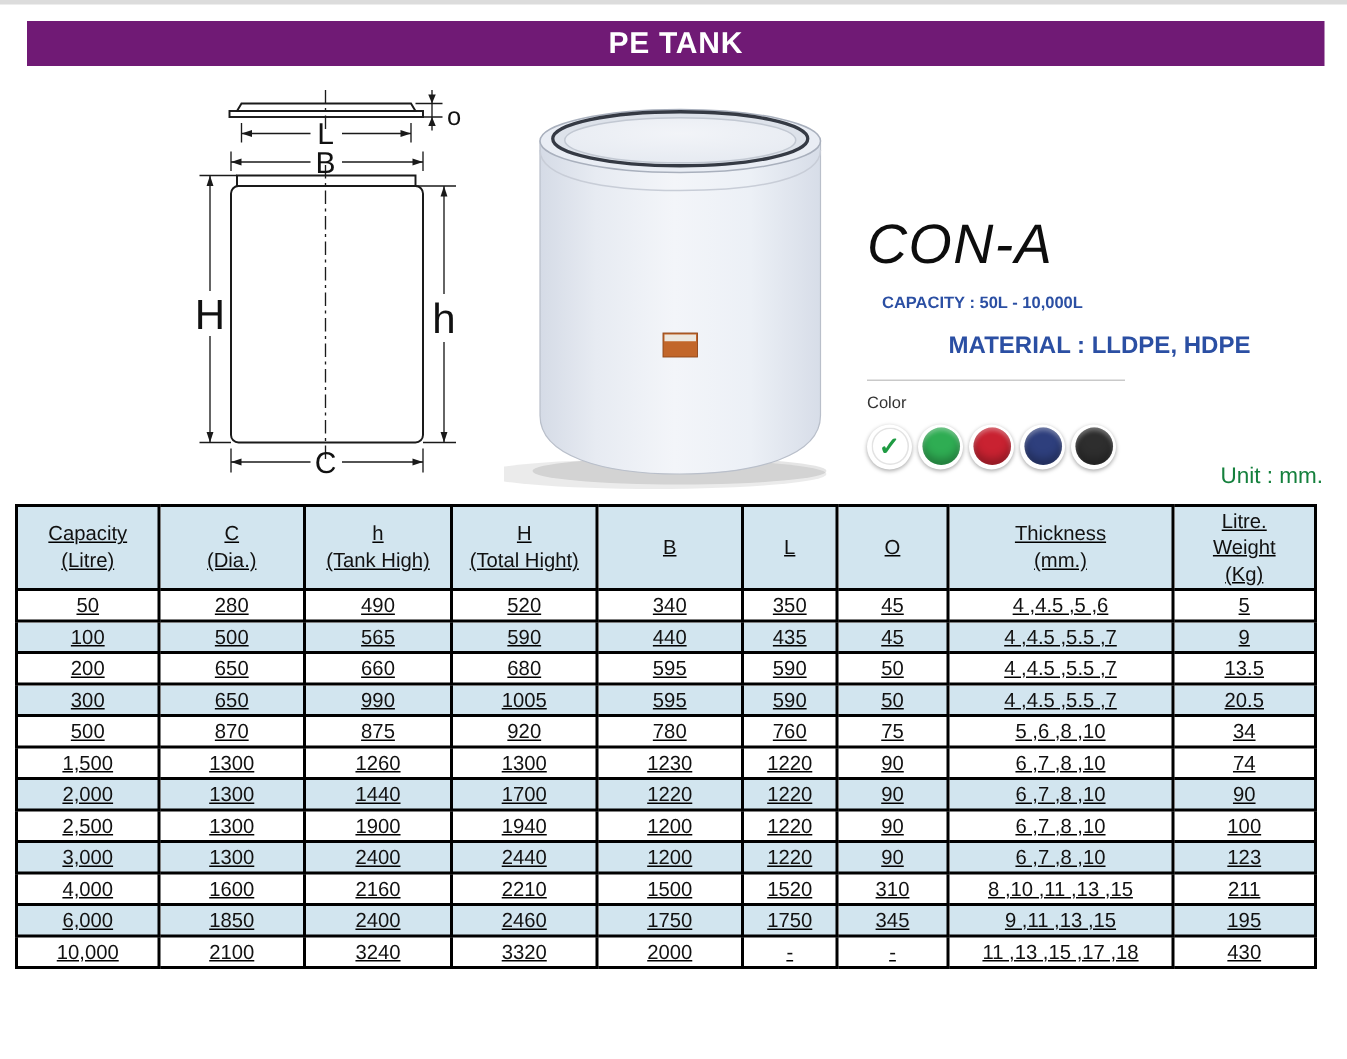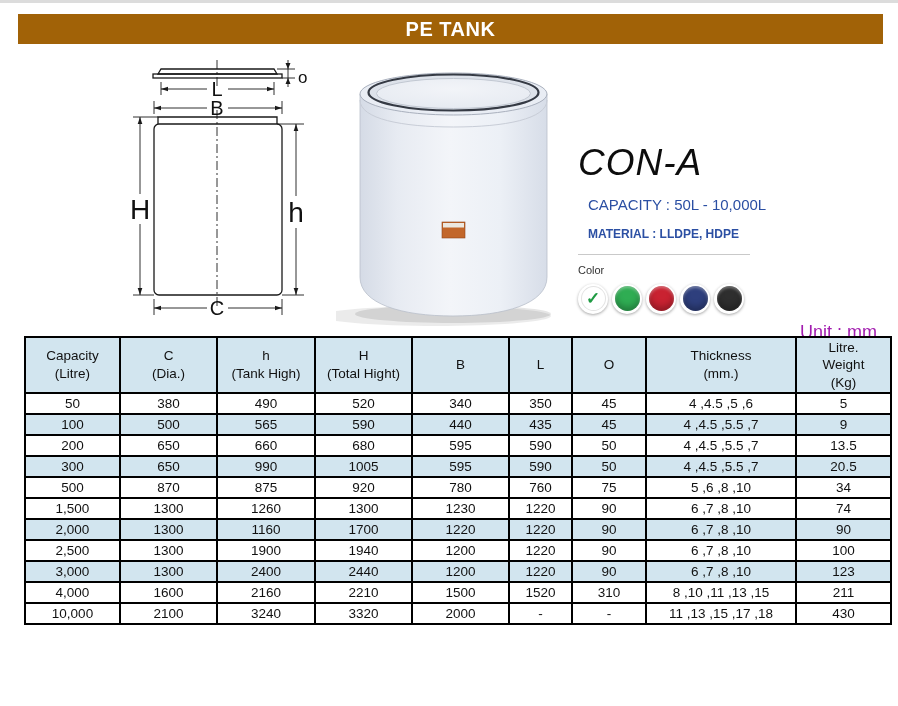--- a/index.html
+++ b/index.html
@@ -1,48 +1,48 @@
 <!DOCTYPE html>
 <html><head>
 <meta charset="utf-8">
 <style>
   * { margin:0; padding:0; box-sizing:border-box; }
   body { font-family:"Liberation Sans", sans-serif; background:#fff; }
   .page { position:relative; width:898px; height:706px; background:#ffffff; overflow:hidden; }
   .top-line { position:absolute; left:0; top:0; width:898px; height:3px; background:#dcdcdc; }
 
-  .title-bar { position:absolute; left:18px; top:14px; width:865px; height:30px; background:#a16207;
+  .title-bar { position:absolute; left:18px; top:14px; width:865px; height:30px; background:#701a75;
     display:flex; align-items:center; justify-content:center; }
   .title-bar span { color:#ffffff; font-size:20px; font-weight:bold; letter-spacing:0.5px; }
 
   .diagram { position:absolute; left:125px; top:58px; }
   .diagram line, .diagram path, .diagram rect, .diagram polygon.ln { stroke:#1a1a1a; }
   .diagram text { font-family:"Liberation Sans", sans-serif; fill:#111; }
 
   .tank { position:absolute; left:336px; top:52px; }
 
   .product { position:absolute; left:578px; top:143px; width:300px; }
   .product-name { font-size:37px; color:#0d0d0d; letter-spacing:1px; line-height:1.1;font-style:italic; }
-  .cap  { margin-top:12px; margin-left:10px; color:#2b4fa3; font-weight:normal; font-size:15px; }
-  .mat  { margin-top:14px; margin-left:10px; color:#2b4fa3; font-weight:bold; font-size:12px; }
+  .cap  { margin-top:12px; margin-left:10px; color:#2b4fa3; font-weight:bold; font-size:11px; }
+  .mat  { margin-top:14px; margin-left:10px; color:#2b4fa3; font-weight:bold; font-size:16px;text-align:center; }
   .divider { margin-top:13px; width:172px; border-top:1px solid #c9c9c9; }
   .color-label { margin-top:9px; font-size:11px; font-weight:normal; color:#333; }
   .dots { margin-top:8px; display:flex; gap:4px; }
   .dot { width:30px; height:30px; border-radius:50%; background:#fff;
     box-shadow:0 1px 3px rgba(0,0,0,.35); display:flex; align-items:center; justify-content:center; }
   .dot-inner { width:25px; height:25px; border-radius:50%;
     box-shadow: inset 0 -4px 6px rgba(0,0,0,.28), inset 0 2px 3px rgba(255,255,255,.35);
     display:flex; align-items:center; justify-content:center;
     font-size:17px; font-weight:bold; color:#1f9b43; }
   .dot-inner.is-white { box-shadow: inset 0 0 0 1px #e3e3e3; }
 
-  .unit { position:absolute; right:16px; top:322px; font-size:18px; color:#a21caf; }
-
-  .spec { position:absolute; left:24px; top:336px; border-collapse:collapse; table-layout:fixed;
-    width:866px; }
+  .unit { position:absolute; right:16px; top:309px; font-size:15px; color:#15803d; }
+
+  .spec { position:absolute; left:10px; top:336px; border-collapse:collapse; table-layout:fixed;
+    width:866px;text-decoration:underline; }
   .spec th, .spec td { border:2px solid #000; text-align:center; vertical-align:middle;
     color:#111; padding:0; overflow:hidden; }
   .spec th { height:56px; background:#d2e5ef; font-weight:normal; font-size:13.5px;
     white-space:pre-line; line-height:1.3; }
   .spec td { height:21px; font-size:13.5px; background:#ffffff; }
   .spec tr.alt td { background:#d2e5ef; }
 </style>
 </head>
 <body>
 
@@ -208,21 +208,21 @@
           <th>Thickness
 (mm.)</th>
           <th>Litre.
 Weight
 (Kg)</th>
         </tr>
     </thead>
     <tbody>
         <tr>
           <td>50</td>
-          <td>380</td>
+          <td>280</td>
           <td>490</td>
           <td>520</td>
           <td>340</td>
           <td>350</td>
           <td>45</td>
           <td>4 ,4.5 ,5 ,6</td>
           <td>5</td>
         </tr>
         <tr class="alt">
           <td>100</td>
@@ -275,21 +275,21 @@
           <td>1300</td>
           <td>1230</td>
           <td>1220</td>
           <td>90</td>
           <td>6 ,7 ,8 ,10</td>
           <td>74</td>
         </tr>
         <tr class="alt">
           <td>2,000</td>
           <td>1300</td>
-          <td>1160</td>
+          <td>1440</td>
           <td>1700</td>
           <td>1220</td>
           <td>1220</td>
           <td>90</td>
           <td>6 ,7 ,8 ,10</td>
           <td>90</td>
         </tr>
         <tr>
           <td>2,500</td>
           <td>1300</td>
@@ -316,20 +316,31 @@
           <td>4,000</td>
           <td>1600</td>
           <td>2160</td>
           <td>2210</td>
           <td>1500</td>
           <td>1520</td>
           <td>310</td>
           <td>8 ,10 ,11 ,13 ,15</td>
           <td>211</td>
         </tr>
+        <tr class="alt">
+          <td>6,000</td>
+          <td>1850</td>
+          <td>2400</td>
+          <td>2460</td>
+          <td>1750</td>
+          <td>1750</td>
+          <td>345</td>
+          <td>9 ,11 ,13 ,15</td>
+          <td>195</td>
+        </tr>
         <tr>
           <td>10,000</td>
           <td>2100</td>
           <td>3240</td>
           <td>3320</td>
           <td>2000</td>
           <td>-</td>
           <td>-</td>
           <td>11 ,13 ,15 ,17 ,18</td>
           <td>430</td>

